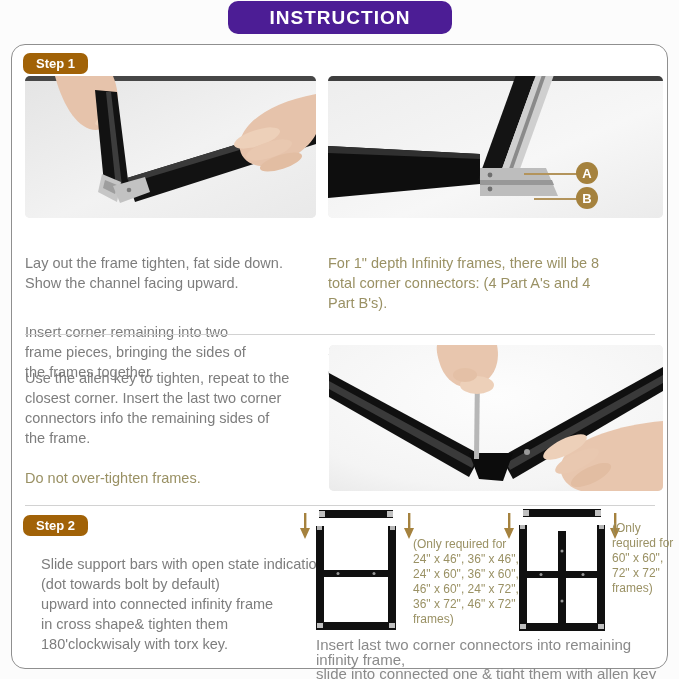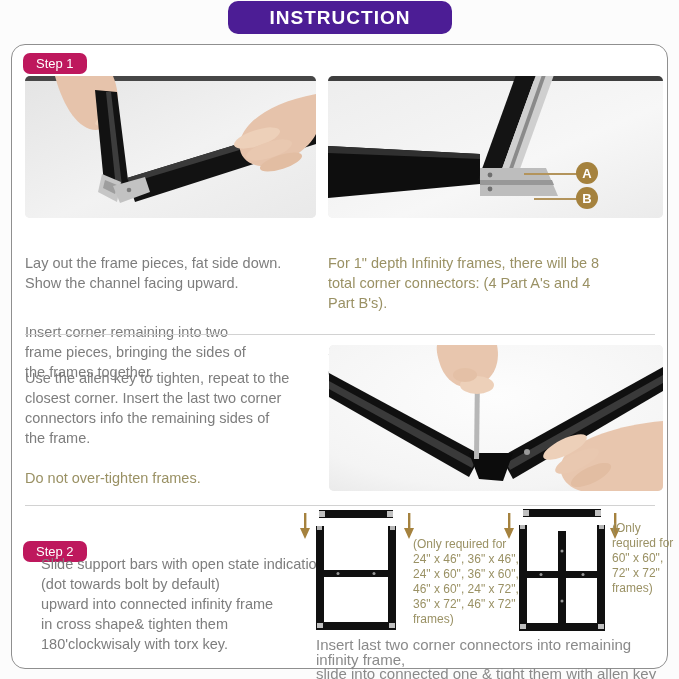--- a/index.html
+++ b/index.html
@@ -3,23 +3,23 @@
 <meta charset="utf-8">
 <style>
   * { margin:0; padding:0; box-sizing:border-box; }
   html,body { width:679px; height:679px; background:#fcfcfc; font-family:"Liberation Sans", sans-serif; overflow:hidden; position:relative; }
 
   .banner { position:absolute; left:228px; top:1px; width:224px; height:33px; background:#4c1d95; border-radius:10px; display:flex; align-items:center; justify-content:center; }
   .banner-text { color:#ffffff; font-size:19px; font-weight:bold; letter-spacing:1px; }
 
   .container { position:absolute; left:11px; top:44px; width:657px; height:625px; background:#ffffff; border:1.5px solid #8f8f8f; border-radius:14px; }
 
-  .badge { position:absolute; background:#be185d; color:#fff; font-size:13px; font-weight:normal; padding:3px 13px; border-radius:7px; }
+  .badge { position:absolute; background:#a16207; color:#fff; font-size:13px; font-weight:bold; padding:3px 13px; border-radius:7px; }
   .badge-step1 { left:11px; top:8px; }
-  .badge-step2 { left:11px; top:496px; }
+  .badge-step2 { left:11px; top:470px; }
 
   .photo { position:absolute; border-radius:5px; overflow:hidden; background:#ededed; }
   .photo svg { display:block; width:100%; height:100%; }
   .photo1 { left:13px; top:31px; width:291px; height:142px; }
   .photo2 { left:316px; top:31px; width:335px; height:142px; }
   .photo3 { left:317px; top:300px; width:334px; height:146px; }
 
   .para { position:absolute; font-size:14.5px; line-height:20px; color:#7d7d7d; white-space:pre-line; }
   .para.olive { color:#9a9164; }
   .t1-left  { left:13px; top:188px; width:300px; }
@@ -125,21 +125,21 @@
       <circle cx="162" cy="99" r="2.4" fill="#6f6f6f"></circle>
       <circle cx="162" cy="113" r="2.4" fill="#6f6f6f"></circle>
     </svg>
     <div class="leader leader-a"></div>
     <div class="leader leader-b"></div>
     <div class="callout callout-a">A</div>
     <div class="callout callout-b">B</div>
   </div>
 
   <div class="para t1-left">
-    <div class="p1">Lay out the frame pieces, fat side down.
+    <div class="p1">Lay out the frame tighten, fat side down.
 Show the channel facing upward.</div>
     <div class="p2">Insert corner remaining into two
 frame pieces, bringing the sides of
 the frames together.</div>
   </div>
 
   <div class="para t1-right">
     <div class="p1 para olive" style="position:static">For 1" depth Infinity frames, there will be 8
 total corner connectors: (4 Part A's and 4
 Part B's).</div>

